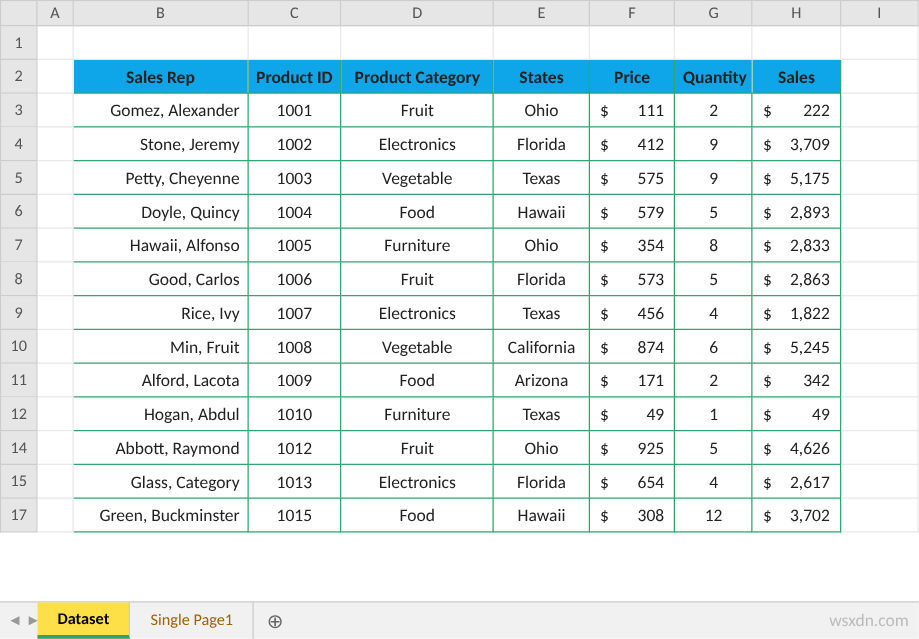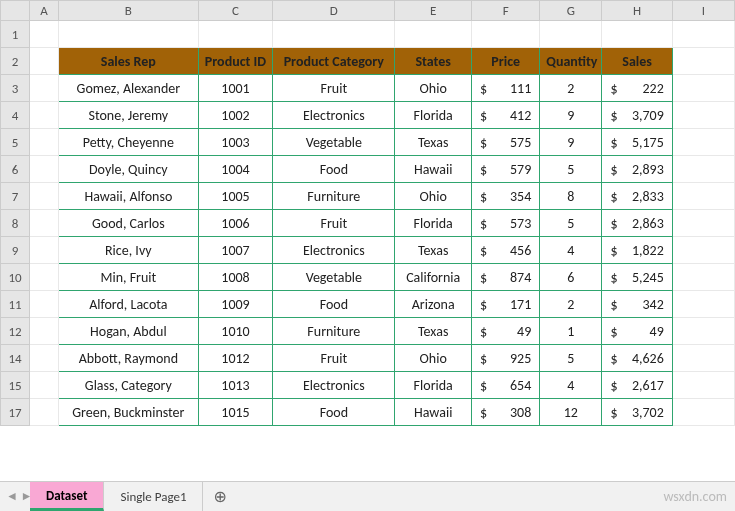--- a/index.html
+++ b/index.html
@@ -53,32 +53,32 @@
   .cC { width: 72px; }
   .cD { width: 118px; }
   .cE { width: 74px; }
   .cF { width: 66px; }
   .cG { width: 60px; }
   .cH { width: 68px; }
   .cI { width: 60px; }
 
   
   .datahdr {
-    background: #a16207;
+    background: #0ea5e9;
     color: #fff;
     font-weight: 600;
     text-align: center;
     border: 1px solid #2fa56f !important;
   }
   
   .datacell {
     border: 1px solid #2fa56f !important;
     text-align: center;
   }
-  .datacell.left { text-align: center; }
+  .datacell.left { text-align: right; }
   .datacell.money {
     text-align: right;
     font-variant-numeric: tabular-nums;
     padding-right: 8px;
   }
   .datacell.money .cur { float: left; padding-left: 2px;}
   .datacell.qty { text-align: center; }
 
   
   .tabbar {
@@ -90,27 +90,27 @@
     background: #f1f1f1;
     border-top: 1px solid #ccc;
     display: flex;
     align-items: stretch;
     padding-left: 30px;
     font-size: 13px;
   }
   .tab {
     padding: 6px 16px;
     border-right: 1px solid #ccc;
-    color: #404040;
+    color: #a16207;
     cursor: pointer;
     display: flex;
     align-items: center;
   }
   .tab.active {
-    background: #f9a8d4;
+    background: #fde047;
     border-bottom: 3px solid #2fa56f;
     font-weight: 600;
     color: #000;
   }
   .tab.add {
     padding: 4px 10px;
     color: #666;
     font-size: 16px;
     border-right: none;
   }

